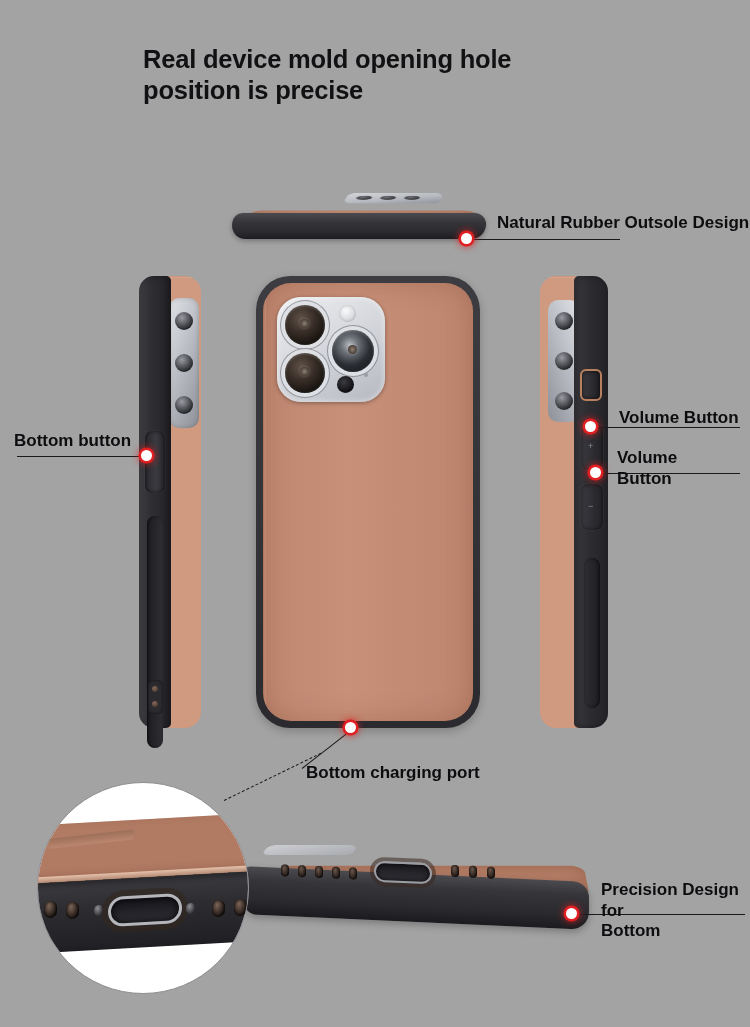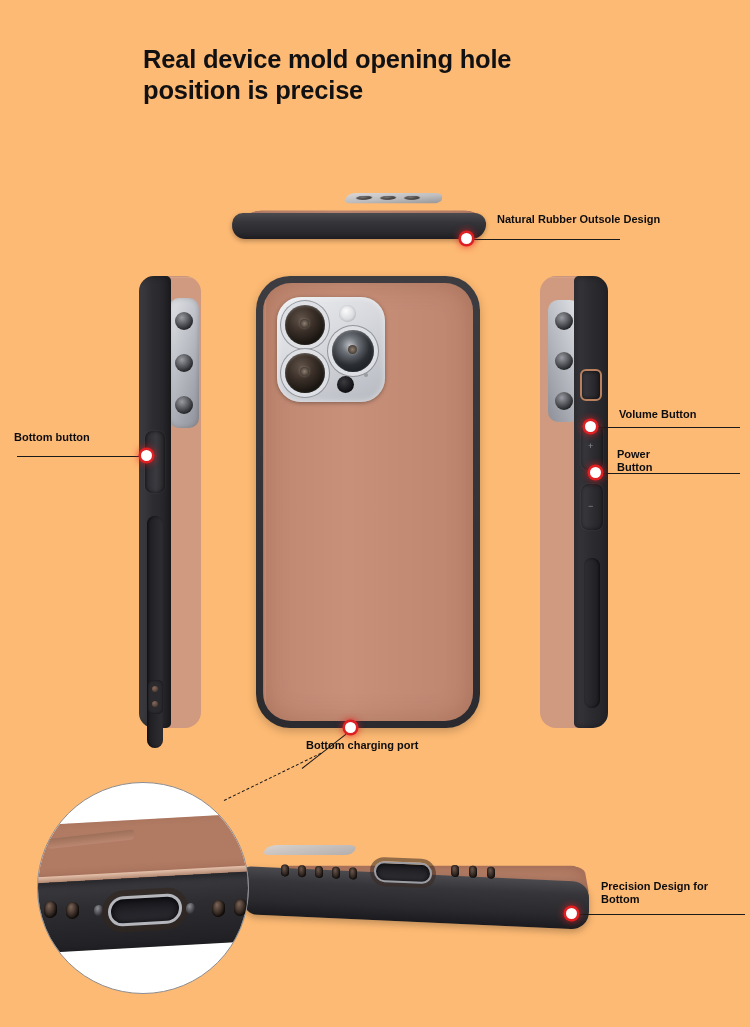--- a/index.html
+++ b/index.html
@@ -2,21 +2,21 @@
 <html><head>
 <meta charset="utf-8">
 <style>
   * { box-sizing: border-box; margin: 0; padding: 0; }
   html, body {
     width: 750px; height: 1027px;
     background: #ffffff;
     font-family: "Liberation Sans", sans-serif;
     overflow: hidden;
   }
-  #page { position: relative; width: 750px; height: 1027px; background:#fdba74; }
+  #page { position: relative; width: 750px; height: 1027px; background:#a3a3a3; }
 
   
   .headline {
     position: absolute; left: 143px; top: 44px; width: 470px;
     font-size: 25.5px; font-weight: bold; color: #111114;
     line-height: 1.22; letter-spacing: -0.2px;
   }
   .subhead {
     position: absolute; left: 0px; top: 112px; width: 750px;
     text-align: center;
@@ -29,21 +29,21 @@
     position: absolute; width: 11px; height: 11px; border-radius: 50%;
     background: #ffffff;
     box-shadow: 0 0 0 2.5px #e01f22, 0 0 7px 3px rgba(224,31,34,0.75);
     z-index: 40;
   }
   .lead {
     position: absolute; height: 0; border-top: 1.4px solid #1a1a1a;
     z-index: 35; transform-origin: left center;
   }
   .calloutTxt {
-    position: absolute; font-size: 11px; font-weight: bold; color: #0d0d10;
+    position: absolute; font-size: 17px; font-weight: bold; color: #0d0d10;
     line-height: 1.22; z-index: 45; white-space: pre-line;
   }
 
   
   .wood {
     background-color: #c89079;
     background-image:
       linear-gradient(90deg, rgba(120,62,40,0.16) 0 1px, rgba(0,0,0,0) 1px 7px),
       linear-gradient(90deg, rgba(150,85,58,0.10) 0 2px, rgba(0,0,0,0) 2px 19px),
       linear-gradient(90deg, rgba(255,210,185,0.16) 0 3px, rgba(0,0,0,0) 3px 29px),
@@ -433,30 +433,30 @@
   <div class="lead" style="left:468px; top:239px; width:152px;"></div>
   <div class="dot" style="left:461px; top:233px;"></div>
   <div class="calloutTxt" style="left:497px; top:213px;">Natural Rubber Outsole Design</div>
 
   <div class="lead" style="left:592px; top:427px; width:148px;"></div>
   <div class="dot" style="left:585px; top:421px;"></div>
   <div class="calloutTxt" style="left:619px; top:408px;">Volume Button</div>
 
   <div class="lead" style="left:597px; top:473px; width:143px;"></div>
   <div class="dot" style="left:590px; top:467px;"></div>
-  <div class="calloutTxt" style="left:617px; top:448px;">Power
+  <div class="calloutTxt" style="left:617px; top:448px;">Volume
 Button</div>
 
   <div class="lead" style="left:17px; top:456px; width:129px;"></div>
   <div class="dot" style="left:141px; top:450px;"></div>
   <div class="calloutTxt" style="left:14px; top:431px;">Bottom button</div>
 
   <div class="lead" style="left:302px; top:768px; width:56px; transform:rotate(-38deg);"></div>
   <div class="dot" style="left:345px; top:722px;"></div>
-  <div class="calloutTxt" style="left:306px; top:739px;">Bottom charging port</div>
+  <div class="calloutTxt" style="left:306px; top:763px;">Bottom charging port</div>
 
   <div class="lead" style="left:573px; top:914px; width:172px;"></div>
   <div class="dot" style="left:566px; top:908px;"></div>
   <div class="calloutTxt" style="left:601px; top:880px;">Precision Design for
 Bottom</div>
 
   <div class="lead" style="left:224px; top:800px; width:108px; transform:rotate(-26deg); border-top-style:dashed; border-top-width:1.2px;"></div>
 
 </div>
 

